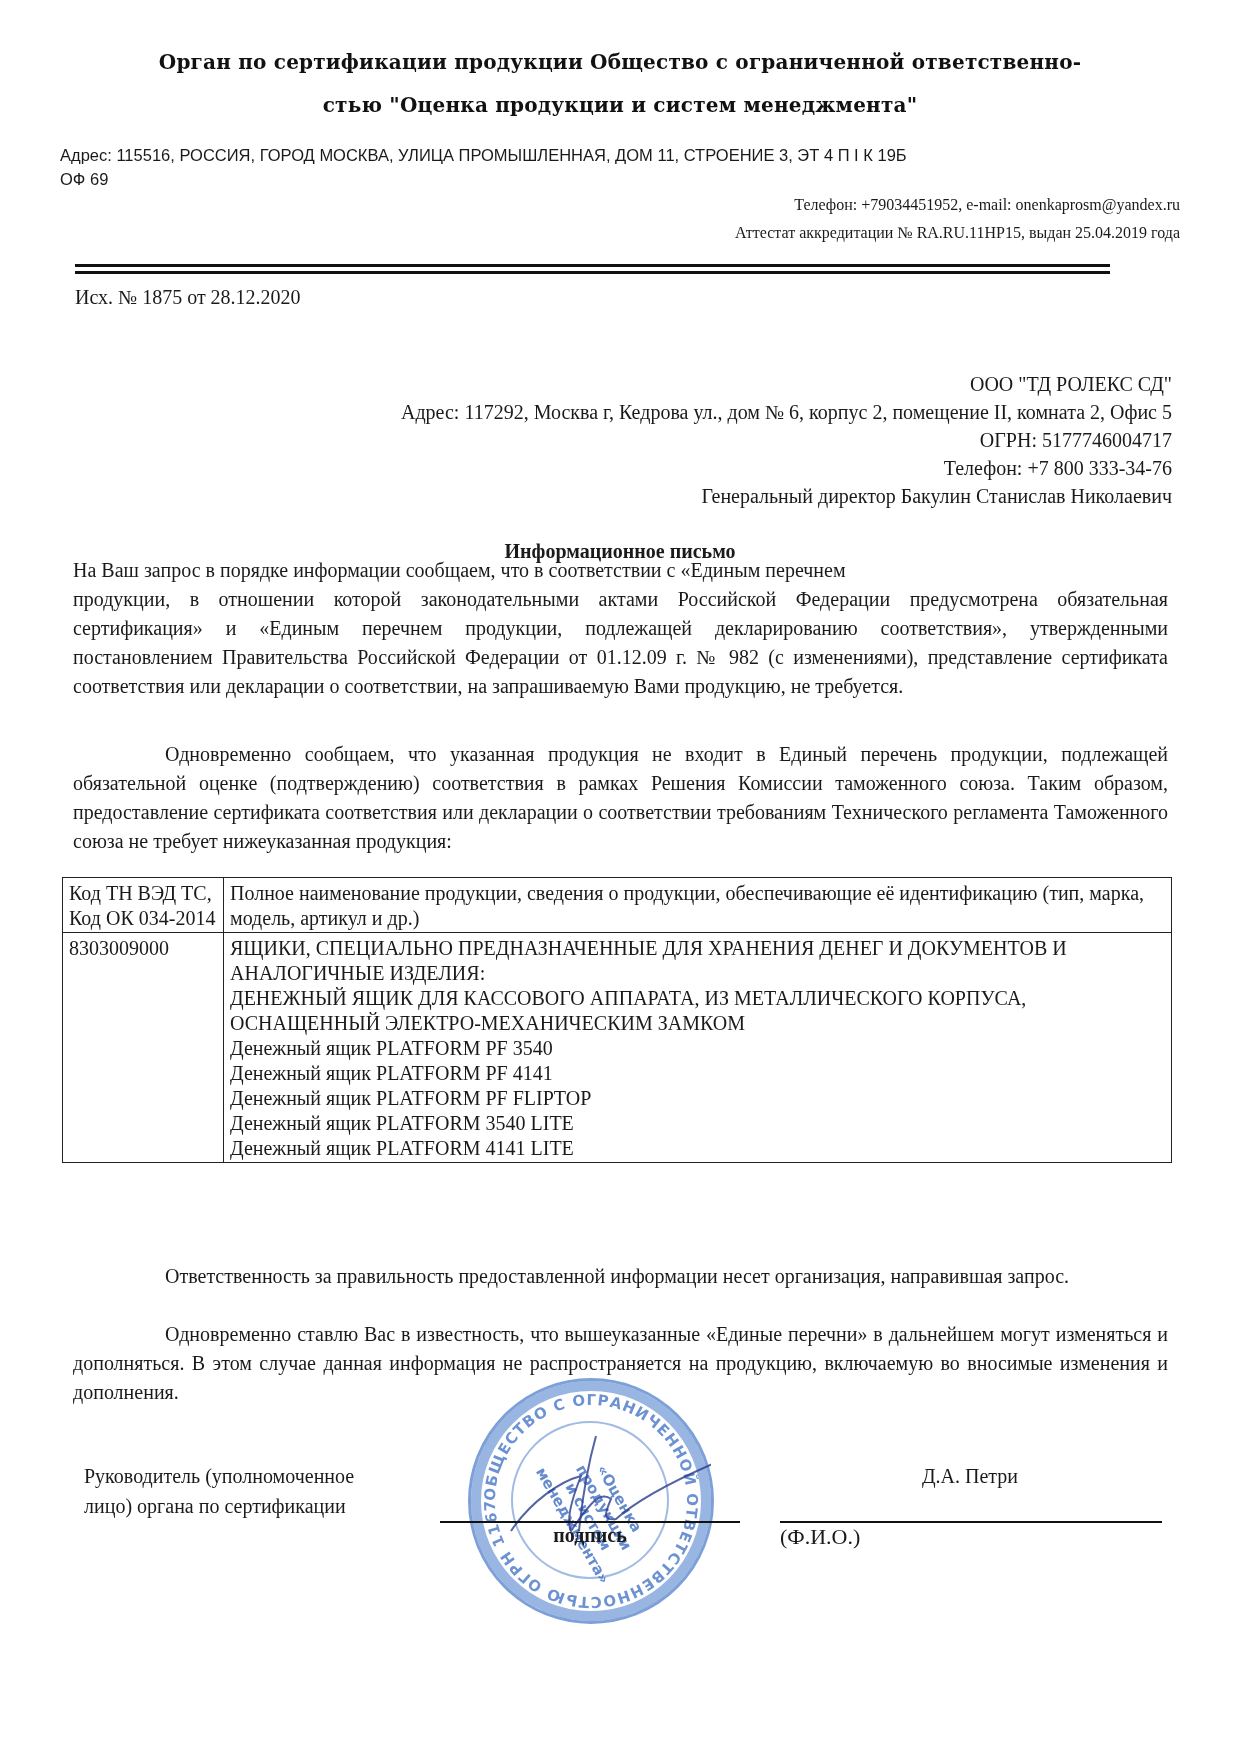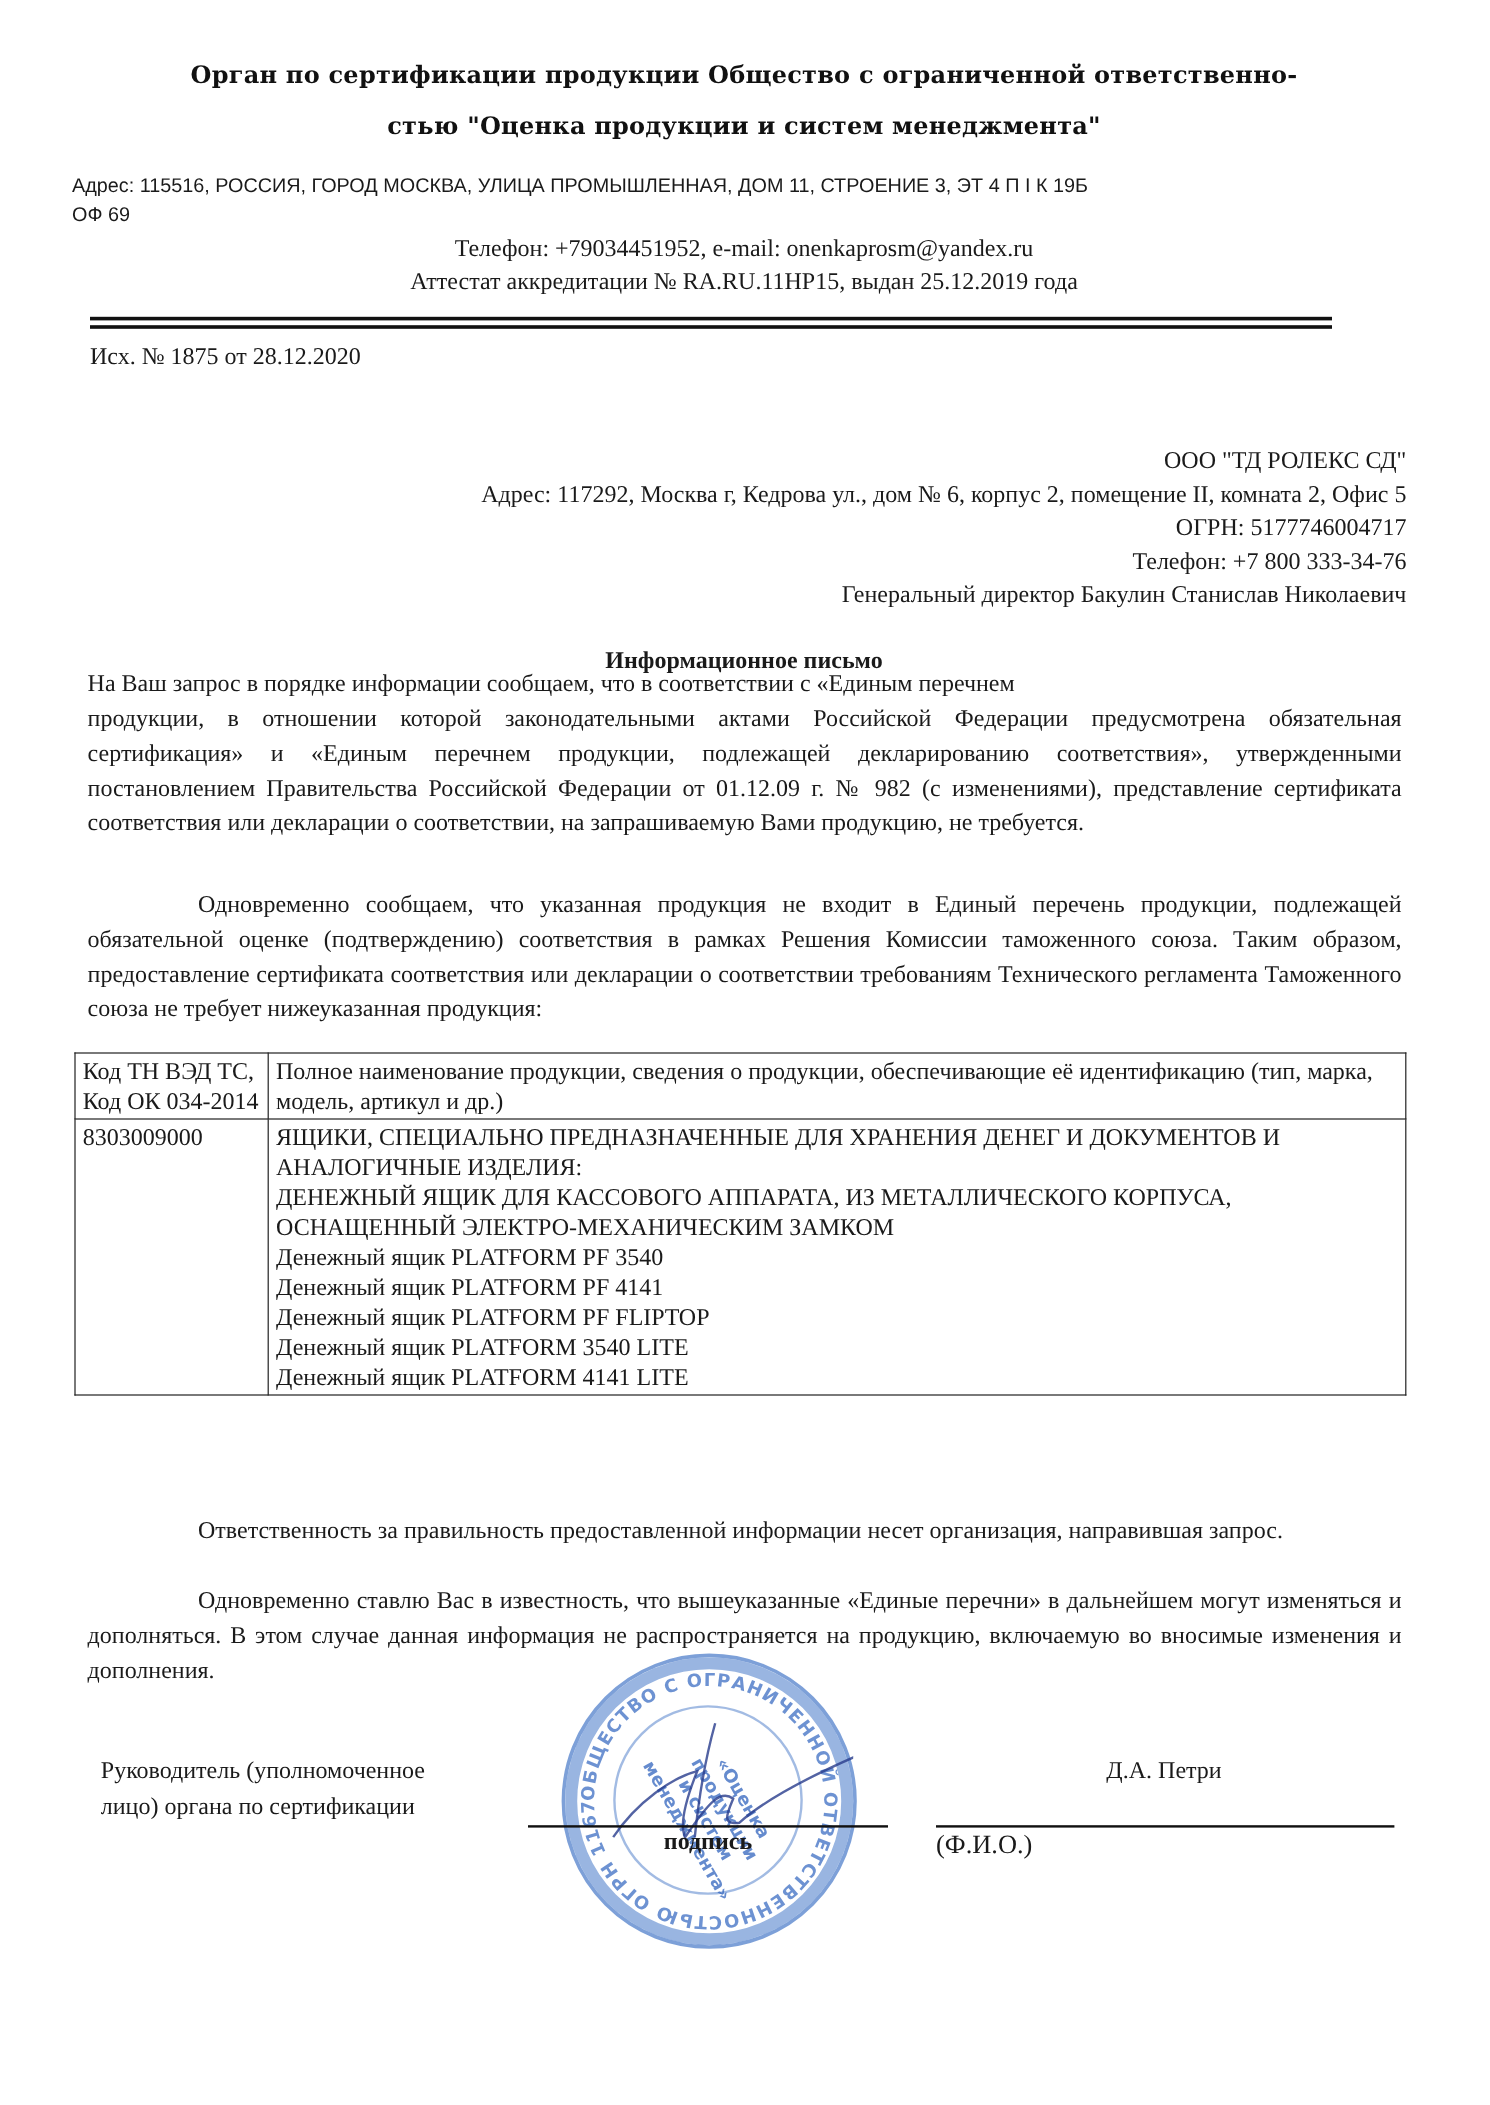--- a/index.html
+++ b/index.html
@@ -12,21 +12,21 @@
   .hdr-title {
     left: 60px; width: 1120px; text-align: center;
     font-family: "DejaVu Serif", serif; font-weight: bold; font-size: 20px;
     letter-spacing: 0.2px; color: #111;
   }
   .hdr-addr {
     left: 60px; width: 1120px; text-align: left;
     font-family: "Liberation Sans", sans-serif; font-size: 16.5px; color: #1a1a1a;
   }
   .hdr-line {
-    left: 60px; width: 1120px; text-align: center; font-size: 20px;
+    left: 60px; width: 1120px; text-align: right; font-size: 16px;
   }
   .rule { left: 75px; width: 1035px; height: 3px; background: #111; }
   .txt { font-size: 20px; line-height: 28px; }
   .right { right: 70px; text-align: right; }
   .para { left: 73px; width: 1095px; font-size: 20px; line-height: 29px; }
   .just { text-align: justify; text-align-last: left; }
   .indent { text-indent: 92px; }
   table.prod {
     position: absolute; left: 62px; top: 877px; width: 1110px;
     border-collapse: collapse; font-size: 20px; line-height: 25px;
@@ -53,21 +53,21 @@
   }
 </style>
 </head>
 <body>
 
 <div class="abs hdr-title" style="top:50px;">Орган по сертификации продукции Общество с ограниченной ответственно-</div>
 <div class="abs hdr-title" style="top:93px;">стью "Оценка продукции и систем менеджмента"</div>
 <div class="abs hdr-addr" style="top:146px;">Адрес: 115516, РОССИЯ, ГОРОД МОСКВА, УЛИЦА ПРОМЫШЛЕННАЯ, ДОМ 11, СТРОЕНИЕ 3, ЭТ 4 П I К 19Б</div>
 <div class="abs hdr-addr" style="top:170px;">ОФ 69</div>
 <div class="abs hdr-line" style="top:196px;">Телефон: +79034451952, e-mail: onenkaprosm@yandex.ru</div>
-<div class="abs hdr-line" style="top:224px;">Аттестат аккредитации № RA.RU.11НР15, выдан 25.12.2019 года</div>
+<div class="abs hdr-line" style="top:224px;">Аттестат аккредитации № RA.RU.11НР15, выдан 25.04.2019 года</div>
 <div class="abs rule" style="top:264px;"></div>
 <div class="abs rule" style="top:271px;"></div>
 
 <div class="abs txt" style="left:75px; top:283px;">Исх. № 1875 от 28.12.2020</div>
 
 <div class="abs txt right" style="top:370px;">ООО "ТД РОЛЕКС СД"</div>
 <div class="abs txt right" style="top:398px;">Адрес: 117292, Москва г, Кедрова ул., дом № 6, корпус 2, помещение II, комната 2, Офис 5</div>
 <div class="abs txt right" style="top:426px;">ОГРН: 5177746004717</div>
 <div class="abs txt right" style="top:454px;">Телефон: +7 800 333-34-76</div>
 <div class="abs txt right" style="top:482px;">Генеральный директор Бакулин Станислав Николаевич</div>

